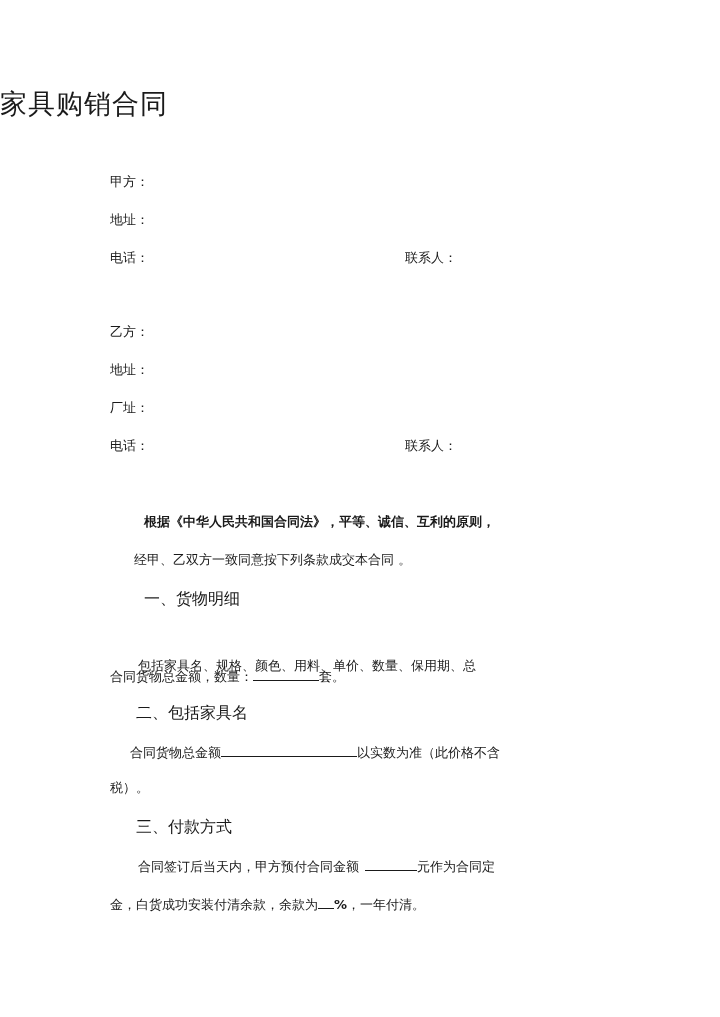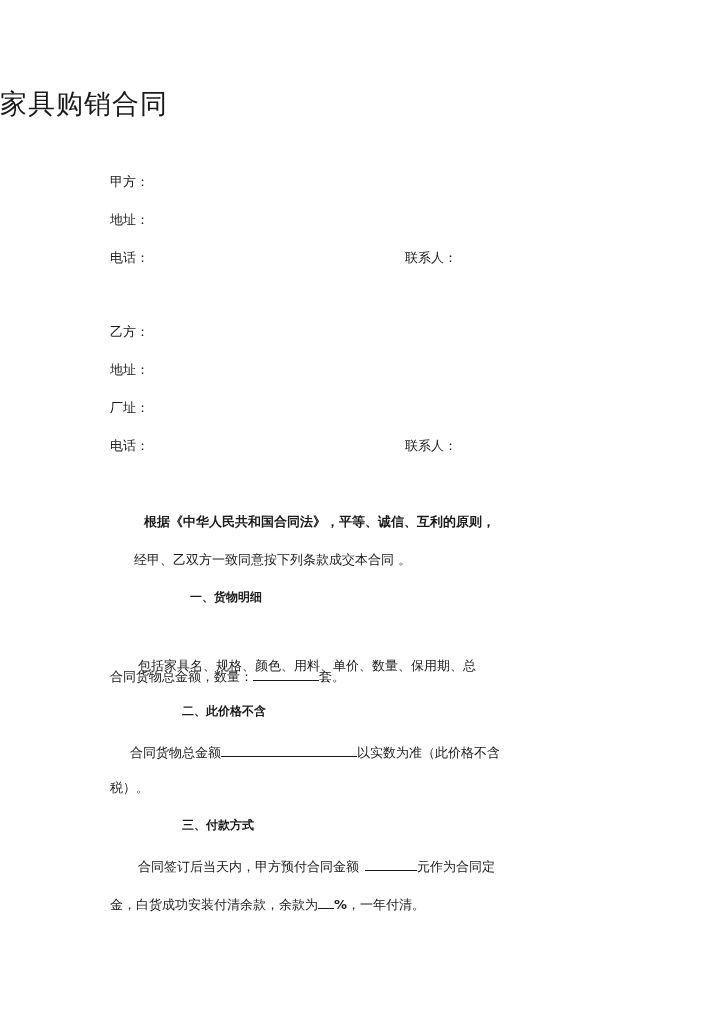--- a/index.html
+++ b/index.html
@@ -3,21 +3,21 @@
 <meta charset="utf-8">
 <style>
   html, body { margin: 0; padding: 0; }
   body {
     width: 720px; height: 1017px; background: #ffffff; position: relative; overflow: hidden;
     font-family: "DejaVu Sans", "Liberation Sans", sans-serif; color: #1a1a1a;
   }
   .abs { position: absolute; white-space: nowrap; }
   .title { left: 0; width: 647px; top: 86px; font-family: Liberation Mono, monospace; font-size: 27px; letter-spacing: 1px; }
   .line { font-size: 13px; }
-  .head { font-size: 12px; font-weight: bold; margin-left: 46px; }
+  .head { font-size: 16px; font-weight: normal; }
   .blank { display: inline-block; border-bottom: 1px solid #1a1a1a; height: 15px; vertical-align: baseline; }
   .pct { font-weight: bold; }
 </style>
 </head>
 <body>
 
 <div class="abs title">家具购销合同</div>
 
 <div class="abs line" style="left:110px; top:173px;">甲方：</div>
 <div class="abs line" style="left:110px; top:211px;">地址：</div>
@@ -32,21 +32,21 @@
 
 <div class="abs line" style="left:144px; top:513px;font-weight:bold;">根据《中华人民共和国合同法》，平等、诚信、互利的原则，</div>
 <div class="abs line" style="left:126px; top:551px;margin-left:8px;">经甲、乙双方一致同意按下列条款成交本合同 。</div>
 
 <div class="abs head" style="left:144px; top:589px;">一、货物明细</div>
 <div class="abs line" style="left:138px; top:627px;margin-top:30px;">包括家具名、规格、颜色、用料、单价、数量、保用期、总</div>
 <div class="abs line" style="left:110px; top:665px;">
   <span>合同货物总金额，数量：</span><span class="blank" style="width:66px;"></span><span>套。</span>
 </div>
 
-<div class="abs head" style="left:136px; top:703px;">二、此价格不含</div>
+<div class="abs head" style="left:136px; top:703px;">二、包括家具名</div>
 <div class="abs line" style="left:130px; top:741px;">
   <span>合同货物总金额</span><span class="blank" style="width:136px;"></span><span>以实数为准（此价格不含</span>
 </div>
 <div class="abs line" style="left:110px; top:779px;">税）。</div>
 
 <div class="abs head" style="left:136px; top:817px;">三、付款方式</div>
 <div class="abs line" style="left:138px; top:855px;">
   <span>合同签订后当天内，甲方预付合同金额</span><span class="blank" style="width:52px; margin-left:6px;"></span><span>元作为合同定</span>
 </div>
 <div class="abs line" style="left:110px; top:893px;">

